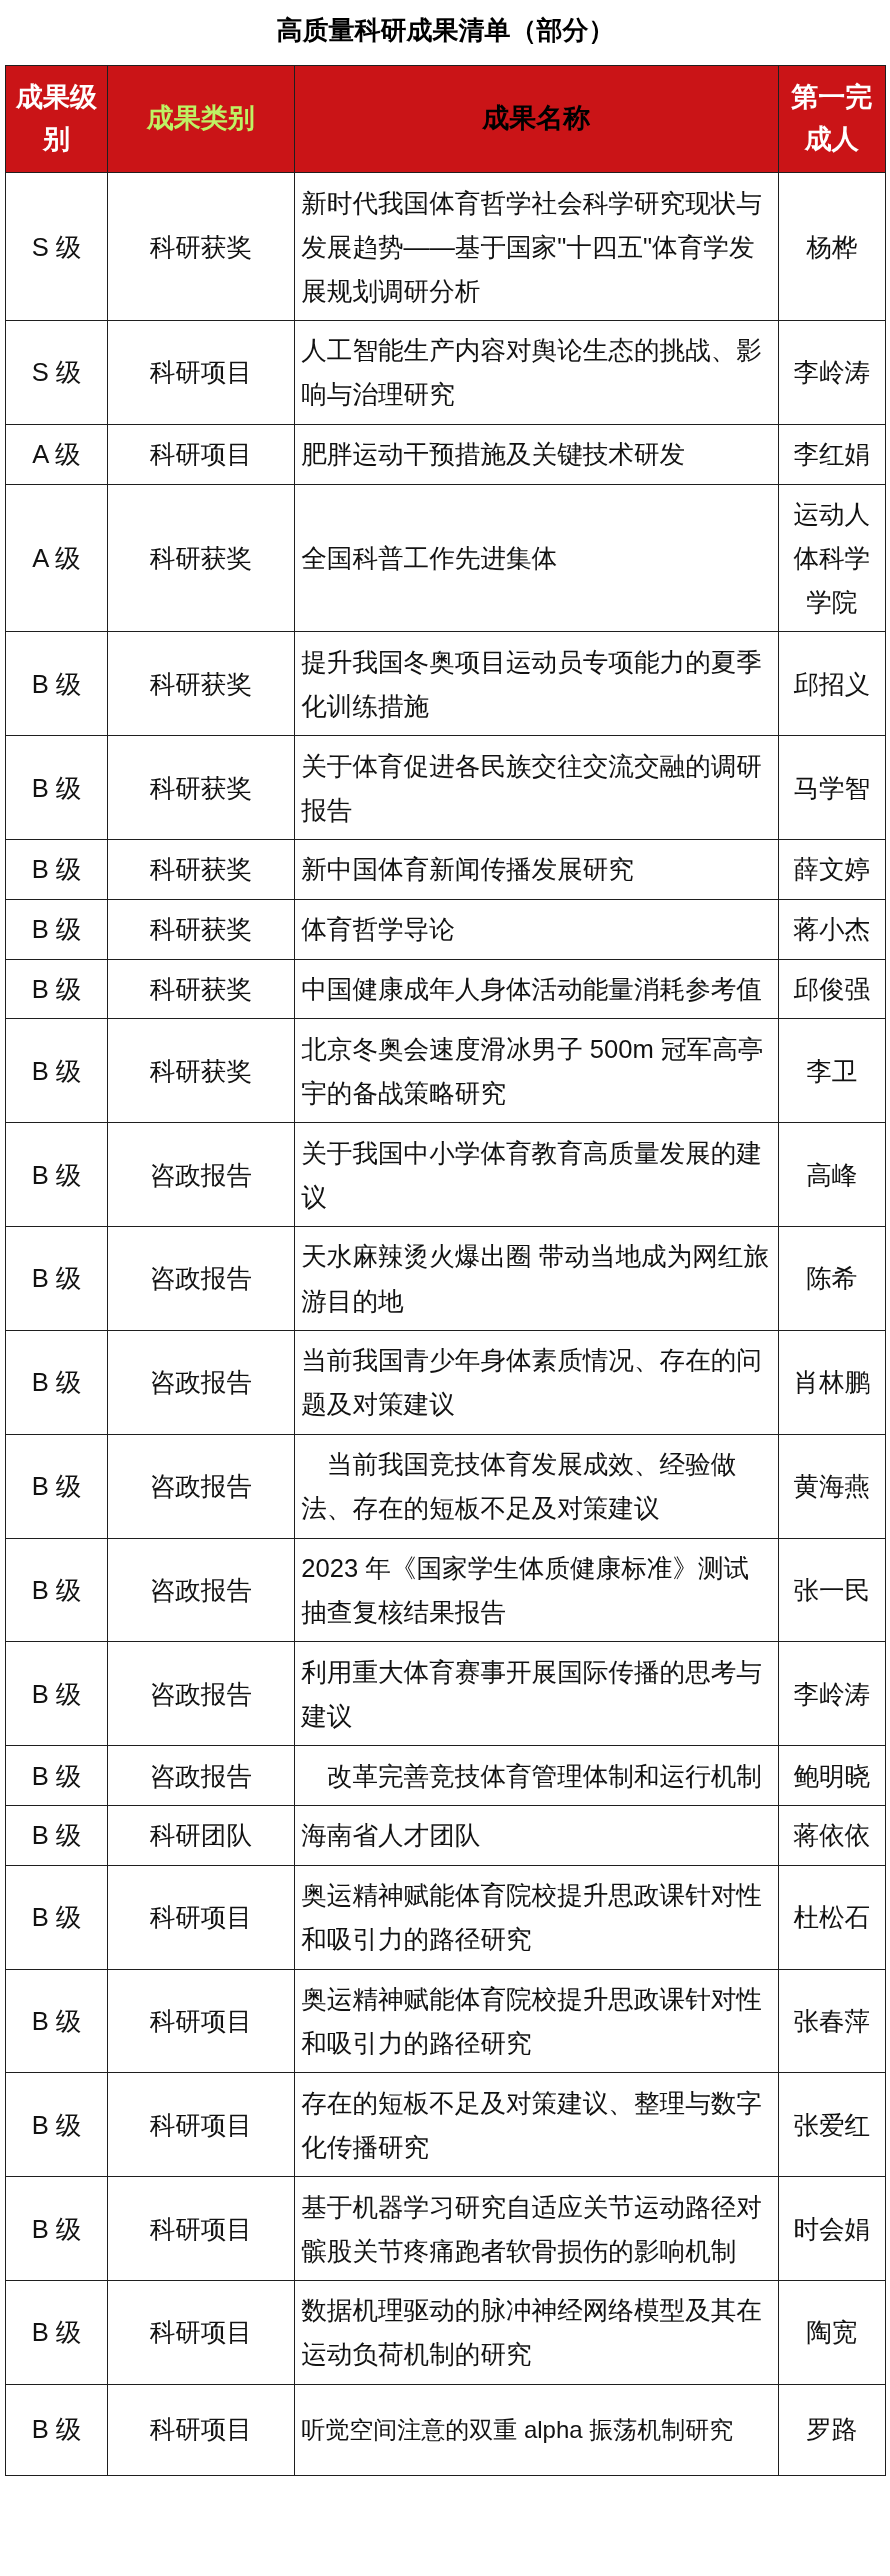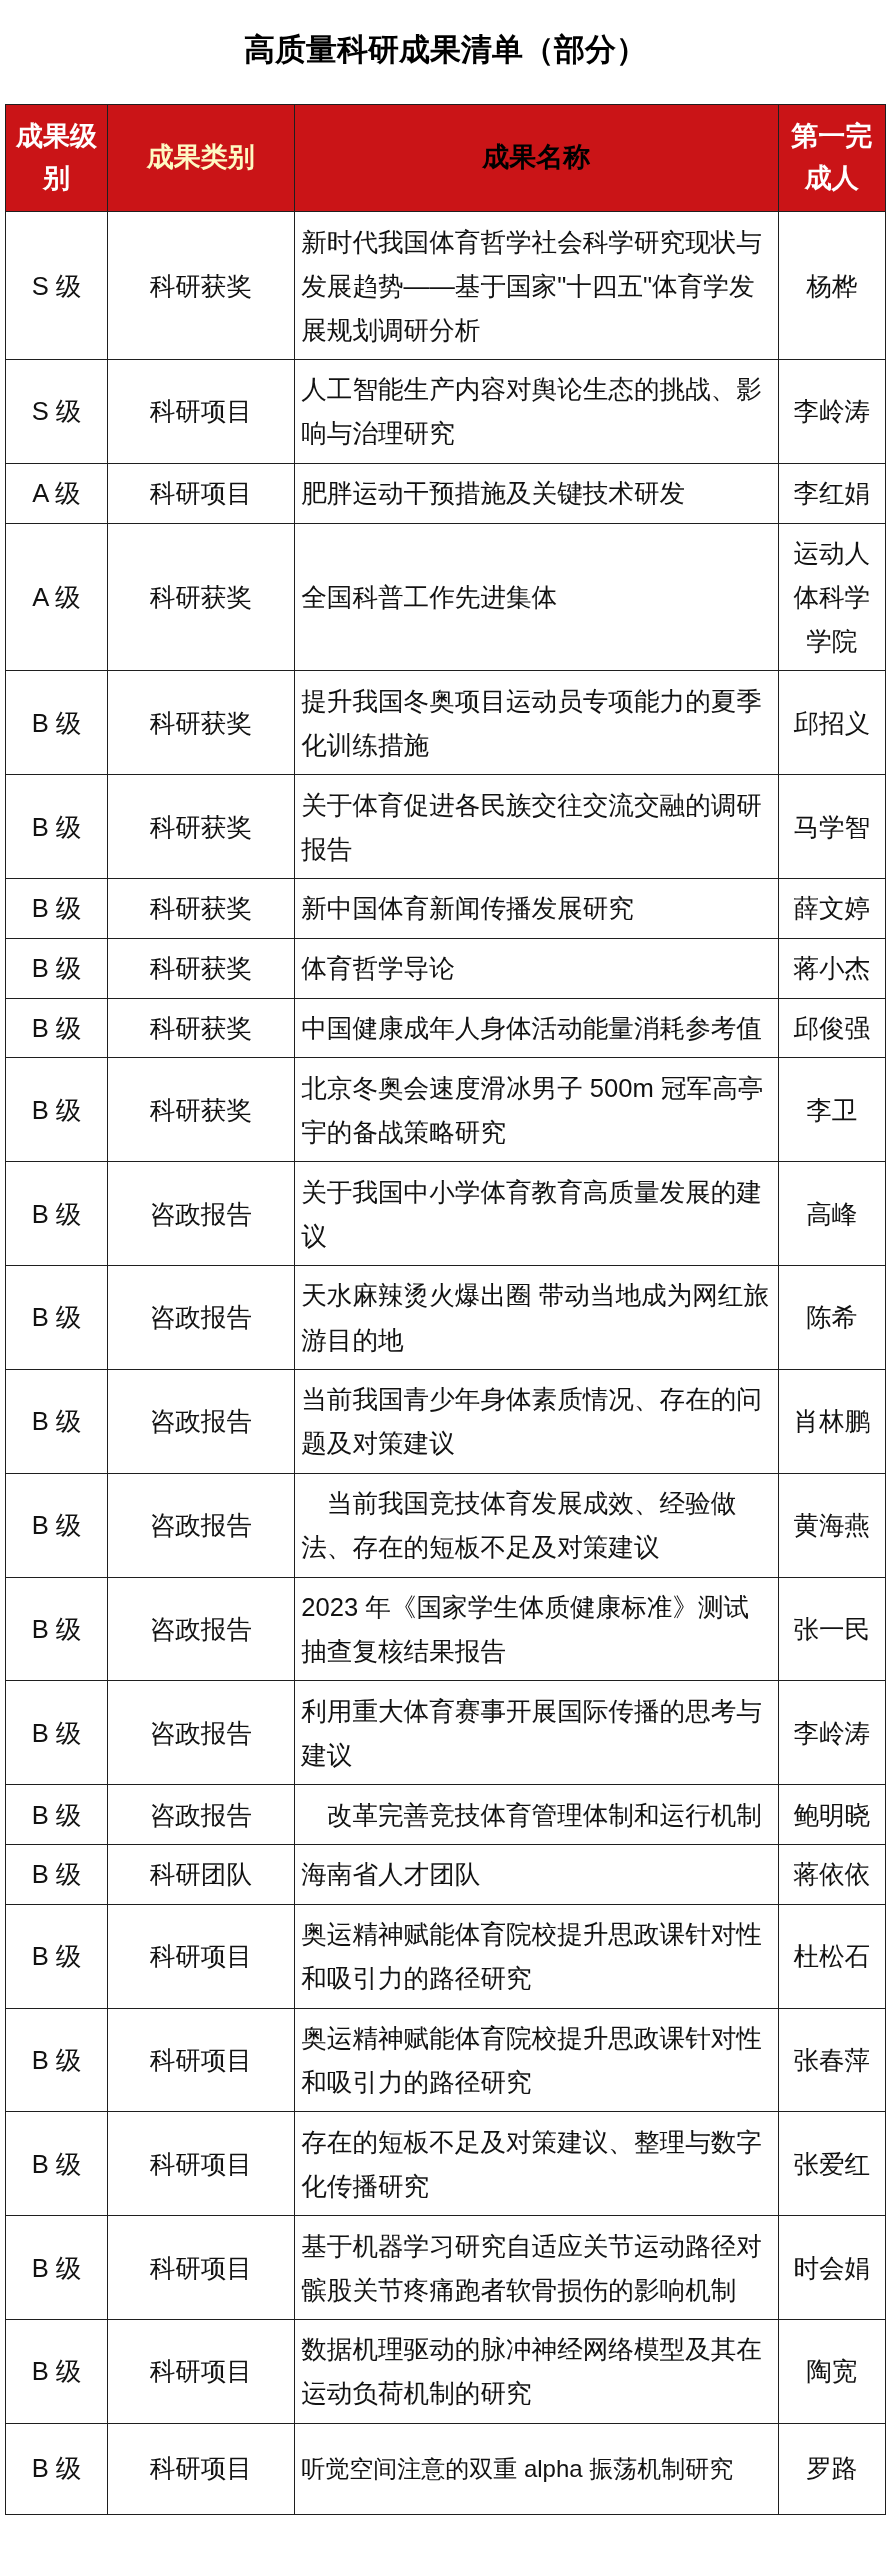--- a/index.html
+++ b/index.html
@@ -7,24 +7,24 @@
     padding: 0;
     background: #ffffff;
     font-family: "Liberation Sans", "DejaVu Sans", sans-serif;
   }
   .page {
     width: 891px;
     margin: 0 auto;
     background: #ffffff;
   }
   .doc-title {
-    margin: 16px;
+    margin: 0;
     padding: 13px 0 16.5px 0;
     text-align: center;
-    font-size: 31px;
+    font-size: 26px;
     font-weight: bold;
     color: #000000;
     letter-spacing: 0px;
   }
   table.results {
     width: 881px;
     margin: 0 auto 3.3px auto;
     border-collapse: collapse;
     table-layout: fixed;
   }
@@ -77,21 +77,21 @@
   <table class="results">
     <colgroup>
       <col class="c-level">
       <col class="c-category">
       <col class="c-name">
       <col class="c-author">
     </colgroup>
     <thead>
       <tr>
         <th style="background: rgb(202, 20, 23); color: rgb(255, 255, 255); margin-top: 28px;">成果级别</th>
-        <th style="background: rgb(202, 20, 23); color: #fef9c3;">成果类别</th>
+        <th style="background: rgb(202, 20, 23); color: #bef264;">成果类别</th>
         <th style="background: rgb(202, 20, 23); color: #000000;">成果名称</th>
         <th style="background: rgb(202, 20, 23); color: rgb(255, 255, 255);">第一完成人</th>
       </tr>
     </thead>
     <tbody>
 
     <tr class="">
           <td class="col-level">S 级</td>
           <td class="col-category">科研获奖</td>
           <td class="col-name">新时代我国体育哲学社会科学研究现状与发展趋势——基于国家"十四五"体育学发展规划调研分析</td>

